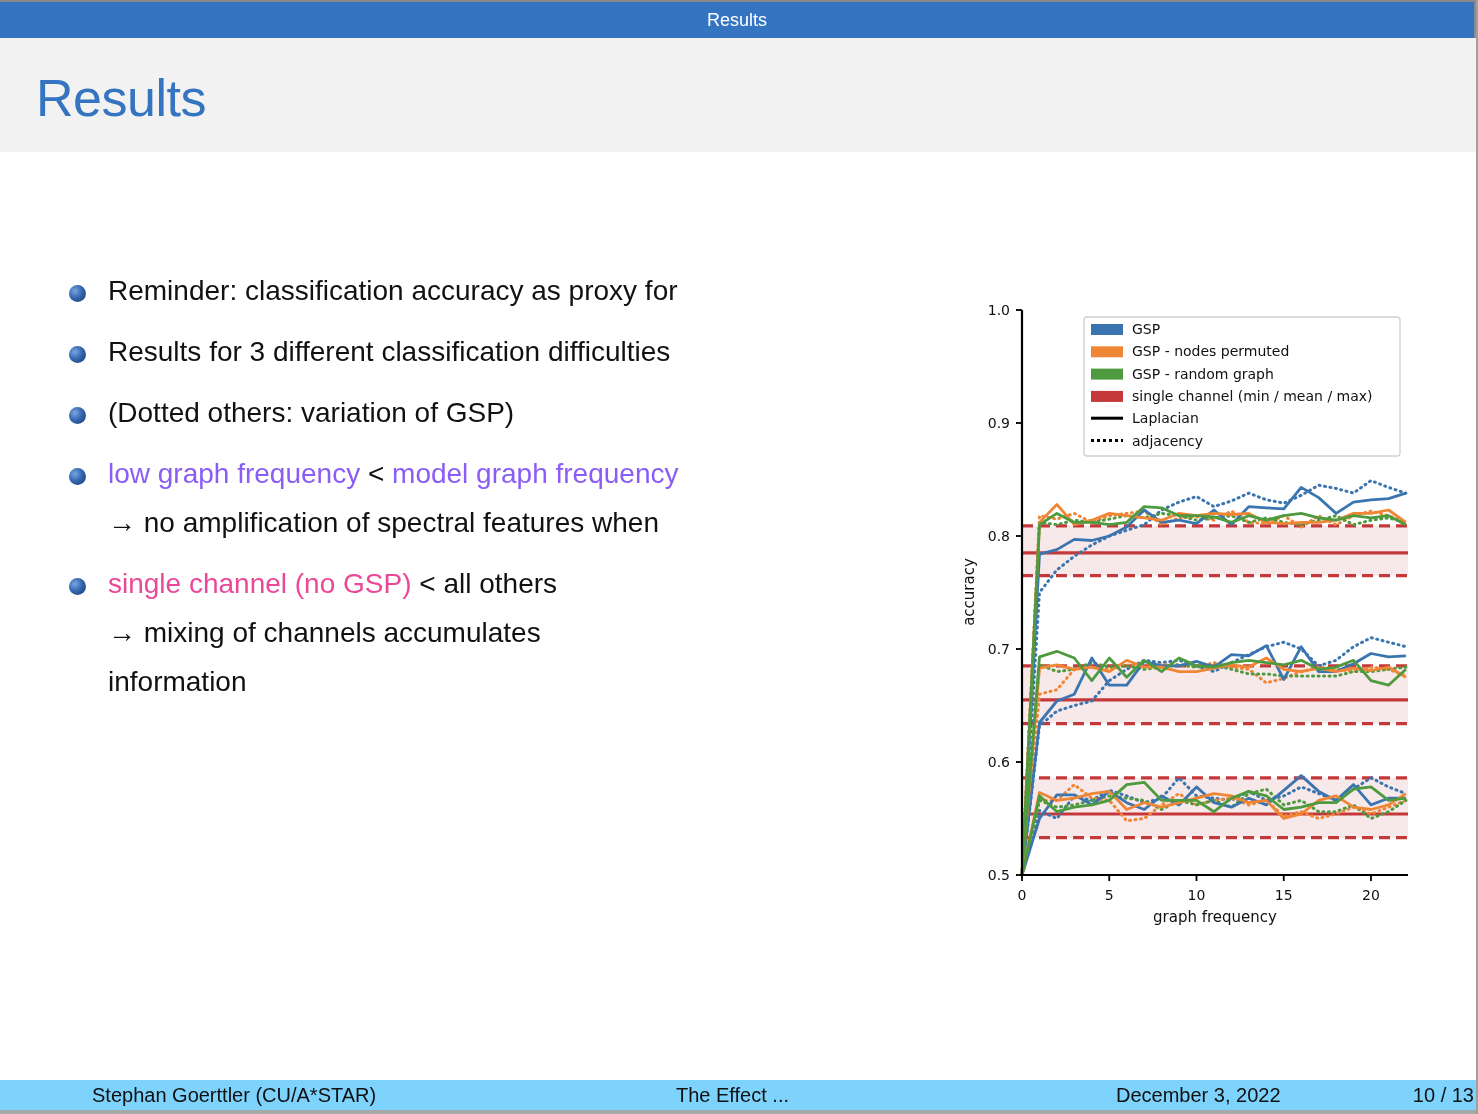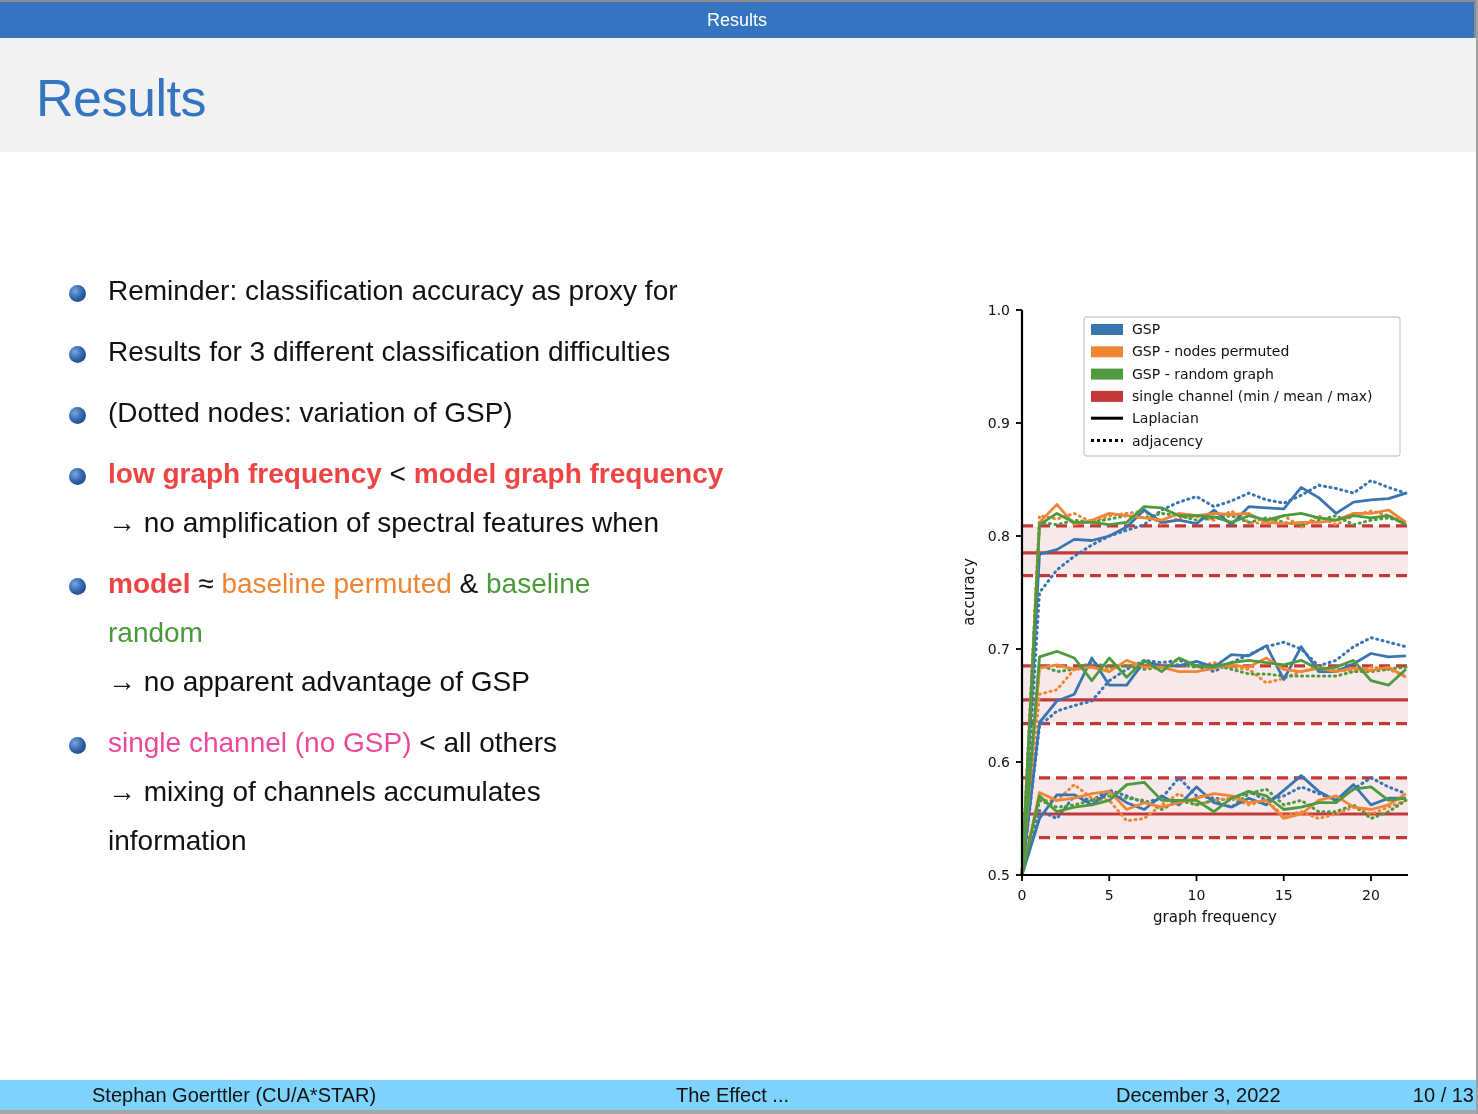--- a/index.html
+++ b/index.html
@@ -26,21 +26,21 @@
   .rightedge { position: absolute; right: 0; top: 0; width: 2px; height: 1114px; background: #a0a0a0; }
   .bullets {
     position: absolute; left: 67px; top: 266px; width: 840px; margin: 0; padding: 0; list-style: none;
     font-family: "Liberation Sans", sans-serif; font-size: 28px; color: #111111;
   }
   .bullets li { position: relative; padding-left: 41px; line-height: 49px; margin-bottom: 12px; }
   .bullets li .dot {
     position: absolute; left: 2px; top: 19px; width: 17px; height: 17px; border-radius: 50%;
     background: radial-gradient(circle at 35% 35%, #7aa6e0 0%, #3468b0 45%, #17386a 100%);
   }
-  .c-blue { color: #ef4444; font-weight: bold; }
+  .c-blue { color: #8b5cf6; }
   .c-orange { color: #ef8434; }
   .c-green { color: #4a9a3a; }
   .c-red { color: #ec4899; }
   .chart { position: absolute; left: 950px; top: 290px; }
   .footer {
     position: absolute; left: 0; top: 1080px; width: 1476px; height: 44px;
     background: #7dd3fc; color: #111111; font-size: 20px; line-height: 30px;
     font-family: "Liberation Sans", sans-serif;
   }
   .footer .author { position: absolute; left: 92px; }
@@ -64,32 +64,26 @@
   <li>
     <span class="dot"></span>
     <span>Reminder: classification accuracy as proxy for</span><br>
   </li>
   <li>
     <span class="dot"></span>
     <span>Results for 3 different classification difficulties</span>
   </li>
   <li>
     <span class="dot"></span>
-    <span>(Dotted nodes: variation of GSP)</span>
+    <span>(Dotted others: variation of GSP)</span>
   </li>
   <li>
     <span class="dot"></span>
     <span class="c-blue">low graph frequency</span><span> &lt; </span><span class="c-blue">model graph frequency</span><br>
     <span>→ no amplification of spectral features when</span><br>
-  </li>
-  <li>
-    <span class="dot"></span>
-    <span class="c-blue">model</span><span> ≈ </span><span class="c-orange">baseline permuted</span><span> &amp; </span><span class="c-green">baseline</span><br>
-    <span class="c-green">random</span><br>
-    <span>→ no apparent advantage of GSP</span>
   </li>
   <li>
     <span class="dot"></span>
     <span class="c-red">single channel (no GSP)</span><span> &lt; all others</span><br>
     <span>→ mixing of channels accumulates</span><br>
     <span>information</span>
   </li>
 </ul>
 
 <svg class="chart" id="chart" width="480" height="650" viewBox="950 290 480 650" xmlns="http://www.w3.org/2000/svg">

